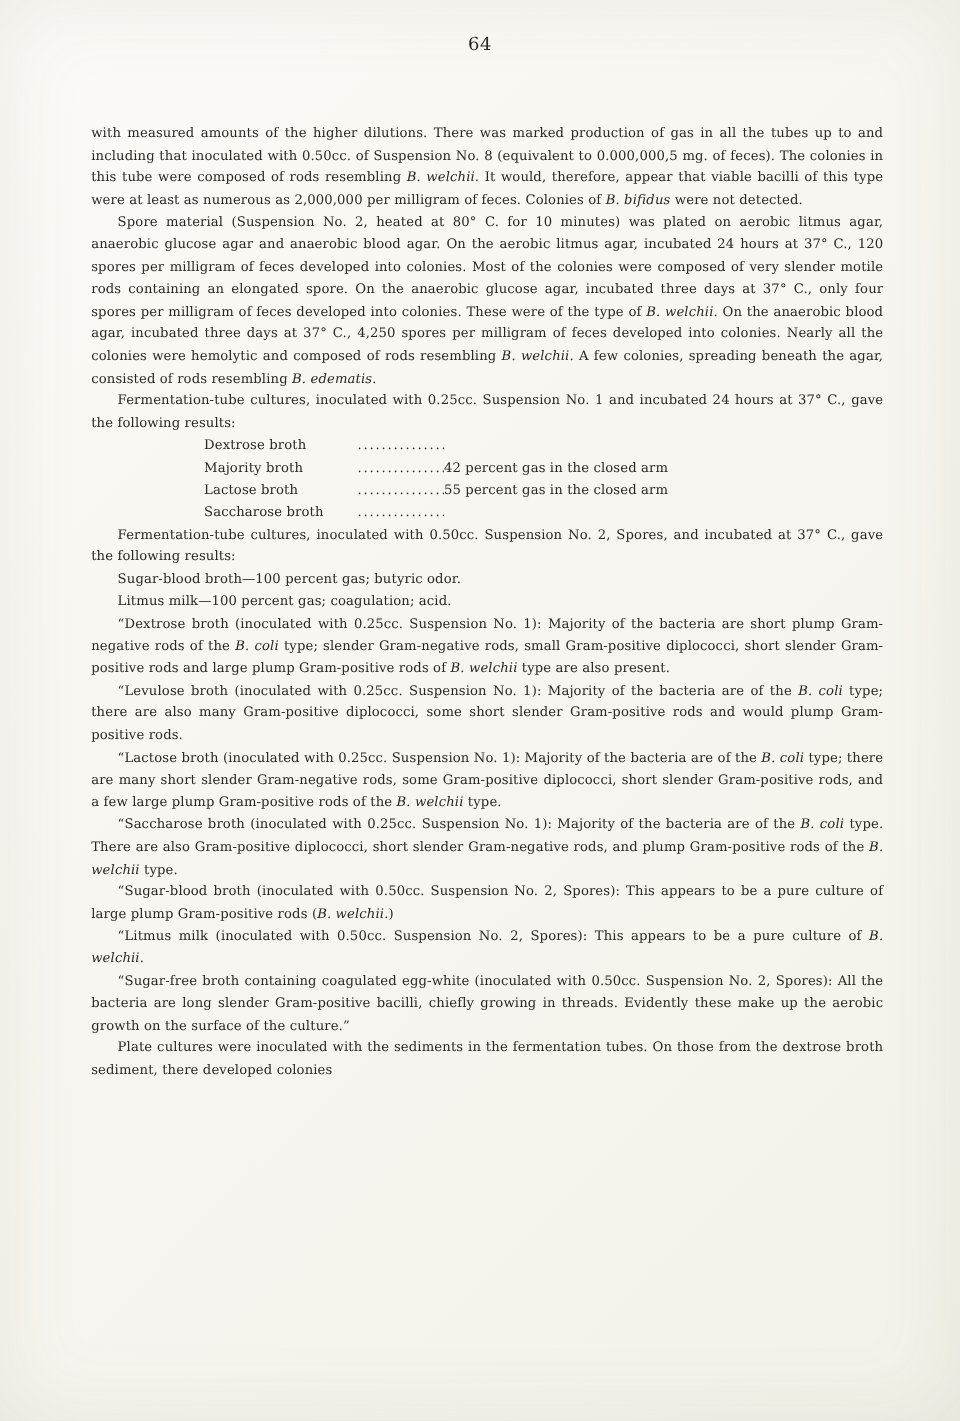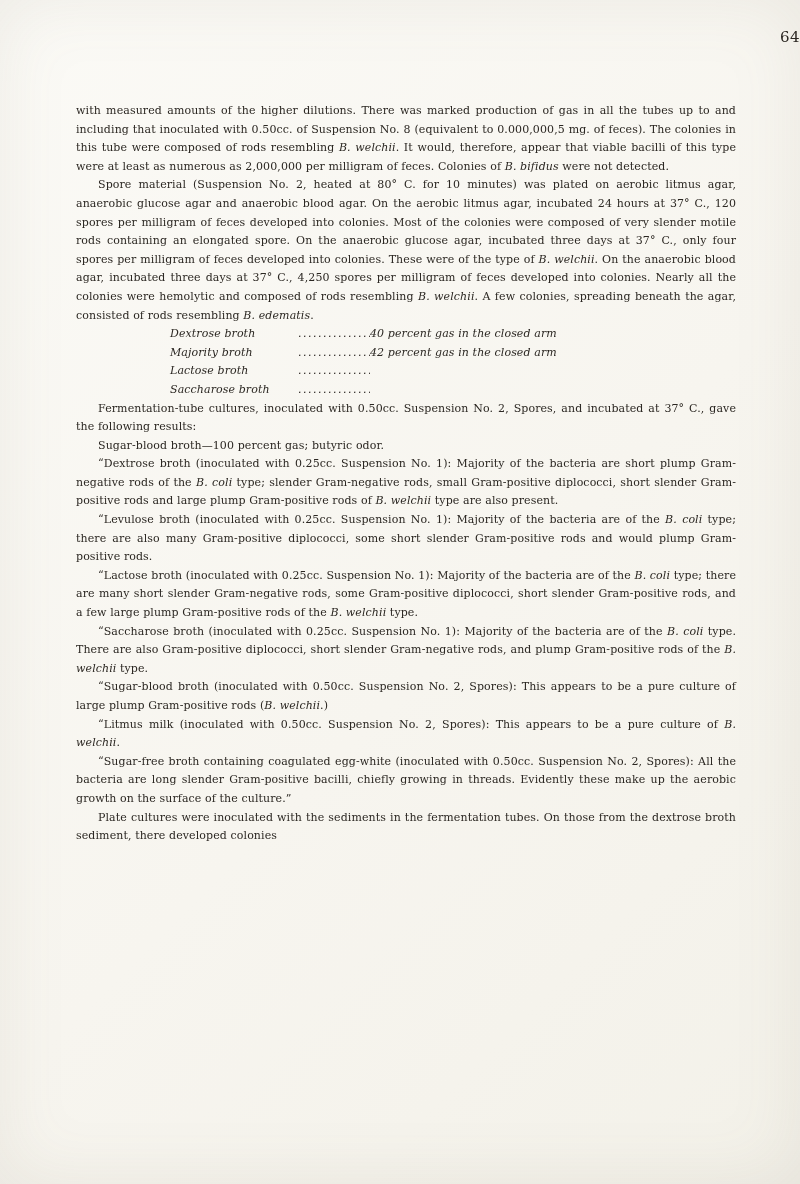--- a/index.html
+++ b/index.html
@@ -18,21 +18,21 @@
     overflow: hidden;
     color: #2b2722;
     background: linear-gradient(135deg, #fbfaf6 0%, #f7f5ef 55%, #f3f1e9 100%);
     box-shadow: inset 0 0 70px rgba(120, 108, 85, 0.10);
   }
   .page-number {
     position: absolute;
     top: 28px;
     left: 0;
     right: 0;
-    text-align: right;
+    text-align: center;
     font-size: 15px;
     letter-spacing: 0.5px;
   }
   .text-block {
     position: absolute;
     top: 86px;
     left: 76px;
     width: 660px;
     font-size: 11px;
     line-height: 18.6px;
@@ -46,21 +46,20 @@
   }
   .text-block p.indent {
     text-indent: 22px;
   }
   .ferm-table { width: 100%; }
   .ferm-row {
     display: flex;
     align-items: baseline;
     padding-left: 94px;
     text-align: left;
-    font-style: italic;
   }
   .ferm-label {
     flex: 0 0 128px;
     white-space: nowrap;
   }
   .ferm-dots {
     flex: 0 0 72px;
     overflow: hidden;
     white-space: nowrap;
     letter-spacing: 1.5px;
@@ -78,47 +77,49 @@
 <div class="page">
 
   <div class="page-number">64</div>
 
   <div class="text-block">
 
     <p><span>with measured amounts of the higher dilutions. There was marked production of gas in all the tubes up to and including that inoculated with 0.50cc. of Suspension No. 8 (equivalent to 0.000,000,5 mg. of feces). The colonies in this tube were composed of rods resembling </span><i>B. welchii</i><span>. It would, therefore, appear that viable bacilli of this type were at least as numerous as 2,000,000 per milligram of feces. Colonies of </span><i>B. bifidus</i><span> were not detected.</span></p>
 
     <p class="indent"><span>Spore material (Suspension No. 2, heated at 80° C. for 10 minutes) was plated on aerobic litmus agar, anaerobic glucose agar and anaerobic blood agar. On the aerobic litmus agar, incubated 24 hours at 37° C., 120 spores per milligram of feces developed into colonies. Most of the colonies were composed of very slender motile rods containing an elongated spore. On the anaerobic glucose agar, incubated three days at 37° C., only four spores per milligram of feces developed into colonies. These were of the type of </span><i>B. welchii</i><span>. On the anaerobic blood agar, incubated three days at 37° C., 4,250 spores per milligram of feces developed into colonies. Nearly all the colonies were hemolytic and composed of rods resembling </span><i>B. welchii</i><span>. A few colonies, spreading beneath the agar, consisted of rods resembling </span><i>B. edematis</i><span>.</span></p>
 
+    <p class="indent"><span>Fermentation-tube cultures, inoculated with 0.25cc. Suspension No. 1 and incubated 24 hours at 37° C., gave the following results:</span></p>
 
     <div class="ferm-table">
       <div class="ferm-row">
         <span class="ferm-label">Dextrose broth</span>
         <span class="ferm-dots">...........................</span>
-        <span class="ferm-value">40 percent gas in the closed arm</span>
       </div>
       <div class="ferm-row">
         <span class="ferm-label">Majority broth</span>
         <span class="ferm-dots">...........................</span>
         <span class="ferm-value">42 percent gas in the closed arm</span>
       </div>
       <div class="ferm-row">
         <span class="ferm-label">Lactose broth</span>
         <span class="ferm-dots">...........................</span>
+        <span class="ferm-value">55 percent gas in the closed arm</span>
       </div>
       <div class="ferm-row">
         <span class="ferm-label">Saccharose broth</span>
         <span class="ferm-dots">...........................</span>
       </div>
     </div>
 
 
     <p class="indent"><span>Fermentation-tube cultures, inoculated with 0.50cc. Suspension No. 2, Spores, and incubated at 37° C., gave the following results:</span></p>
 
     <p class="indent"><span>Sugar-blood broth—100 percent gas; butyric odor.</span></p>
 
+    <p class="indent"><span>Litmus milk—100 percent gas; coagulation; acid.</span></p>
 
 
 
     <p class="indent"><span>“Dextrose broth (inoculated with 0.25cc. Suspension No. 1): Majority of the bacteria are short plump Gram-negative rods of the </span><i>B. coli</i><span> type; slender Gram-negative rods, small Gram-positive diplococci, short slender Gram-positive rods and large plump Gram-positive rods of </span><i>B. welchii</i><span> type are also present.</span></p>
 
     <p class="indent"><span>“Levulose broth (inoculated with 0.25cc. Suspension No. 1): Majority of the bacteria are of the </span><i>B. coli</i><span> type; there are also many Gram-positive diplococci, some short slender Gram-positive rods and would plump Gram-positive rods.</span></p>
 
     <p class="indent"><span>“Lactose broth (inoculated with 0.25cc. Suspension No. 1): Majority of the bacteria are of the </span><i>B. coli</i><span> type; there are many short slender Gram-negative rods, some Gram-positive diplococci, short slender Gram-positive rods, and a few large plump Gram-positive rods of the </span><i>B. welchii</i><span> type.</span></p>
 
     <p class="indent"><span>“Saccharose broth (inoculated with 0.25cc. Suspension No. 1): Majority of the bacteria are of the </span><i>B. coli</i><span> type. There are also Gram-positive diplococci, short slender Gram-negative rods, and plump Gram-positive rods of the </span><i>B. welchii</i><span> type.</span></p>

